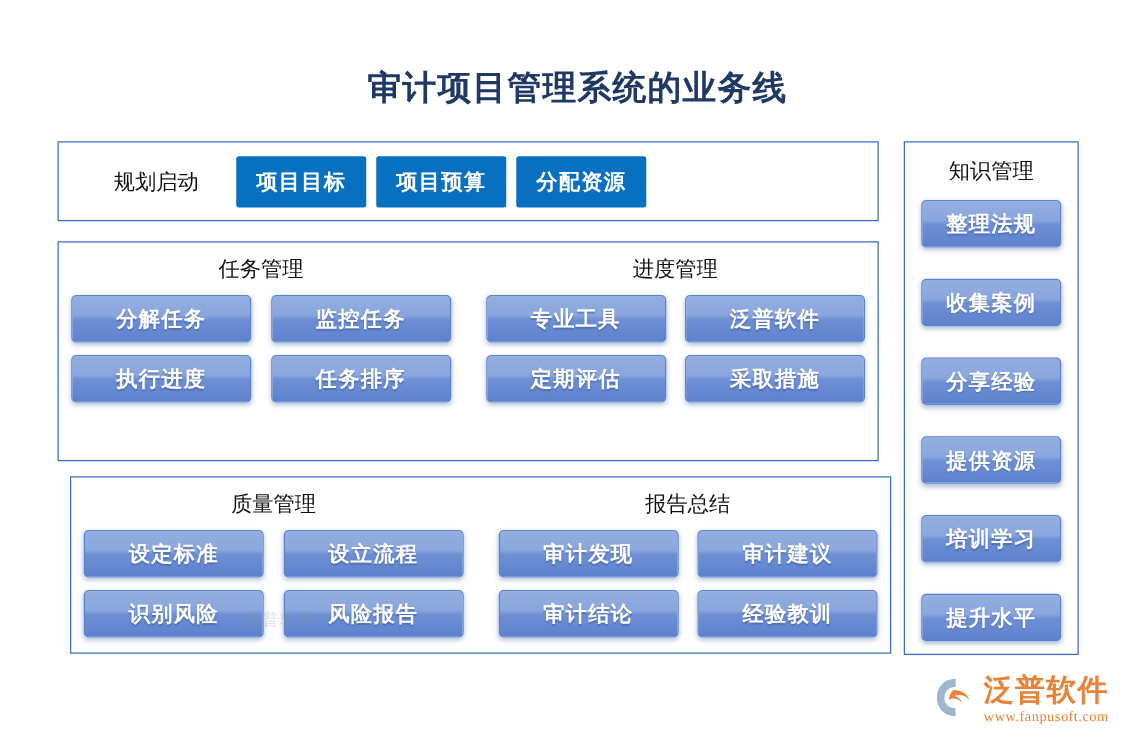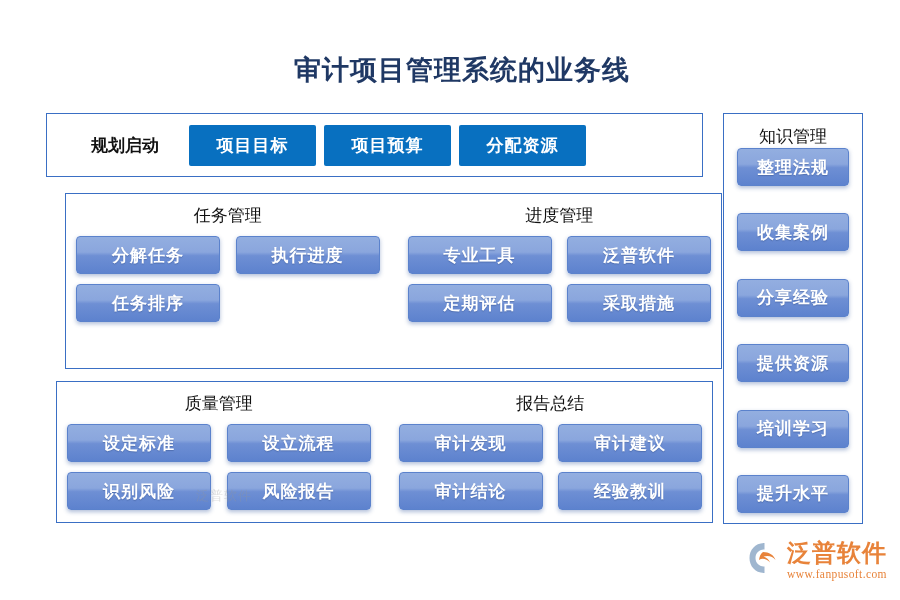--- a/index.html
+++ b/index.html
@@ -39,44 +39,44 @@
   }
 
   
   .panel {
     position: absolute;
     box-sizing: border-box;
     background: #ffffff;
     border: 1.6px solid #3a6fc4;
   }
   #panel-planning { left: 46px;  top: 113px; width: 657px; height: 64px; }
-  #panel-mid      { left: 46px;  top: 193px; width: 657px; height: 176px; margin-left: 19px; }
+  #panel-mid      { left: 46px;  top: 193px; width: 657px; height: 176px; }
   #panel-bottom   { left: 56px;  top: 381px; width: 657px; height: 142px; }
   #panel-knowledge{ left: 723px; top: 113px; width: 140px; height: 411px; }
 
   
   .planning-row {
     display: flex;
     align-items: center;
     height: 100%;
     padding: 0 8px 0 14px;
     box-sizing: border-box;
   }
   .planning-label {
     width: 128px;
     flex: 0 0 128px;
     text-align: center;
     font-size: 17px;
     color: #111111;
-    font-weight: bold;
+    font-weight: normal;
     font-family: "Liberation Serif", "DejaVu Serif", serif;
   }
   .btn-solid {
     flex: 0 0 auto;
-    width: 127px;
+    width: 104px;
     height: 41px;
     margin-right: 8px;
     background: #0870c0;
     color: #ffffff;
     font-size: 17px;
     font-weight: bold;
     display: flex;
     align-items: center;
     justify-content: center;
     border-radius: 2px;
@@ -138,20 +138,21 @@
     display: flex;
     flex-direction: column;
     align-items: center;
     height: 100%;
     box-sizing: border-box;
     padding: 11px 0 10px 0;
   }
   .side-head {
     font-size: 17px;
     color: #111111;
+    margin-bottom: 12px;
     font-family: "Liberation Serif", "DejaVu Serif", serif;
   }
   .side-list {
     display: flex;
     flex-direction: column;
     justify-content: space-between;
     flex: 1 1 auto;
     width: 100%;
     align-items: center;
   }
@@ -232,20 +233,21 @@
       <div class="btn-solid">分配资源</div>
     </div>
   </div>
 
   <div class="panel" id="panel-mid">
     <div class="group-wrap">
       <div class="group-col left">
         <div class="group-head">任务管理</div>
         <div class="group-grid">
           <div class="btn-grad">分解任务</div>
+          <div class="btn-grad">监控任务</div>
           <div class="btn-grad">执行进度</div>
           <div class="btn-grad">任务排序</div>
         </div>
       </div>
       <div class="group-col right">
         <div class="group-head">进度管理</div>
         <div class="group-grid">
           <div class="btn-grad">专业工具</div>
           <div class="btn-grad">泛普软件</div>
           <div class="btn-grad">定期评估</div>

